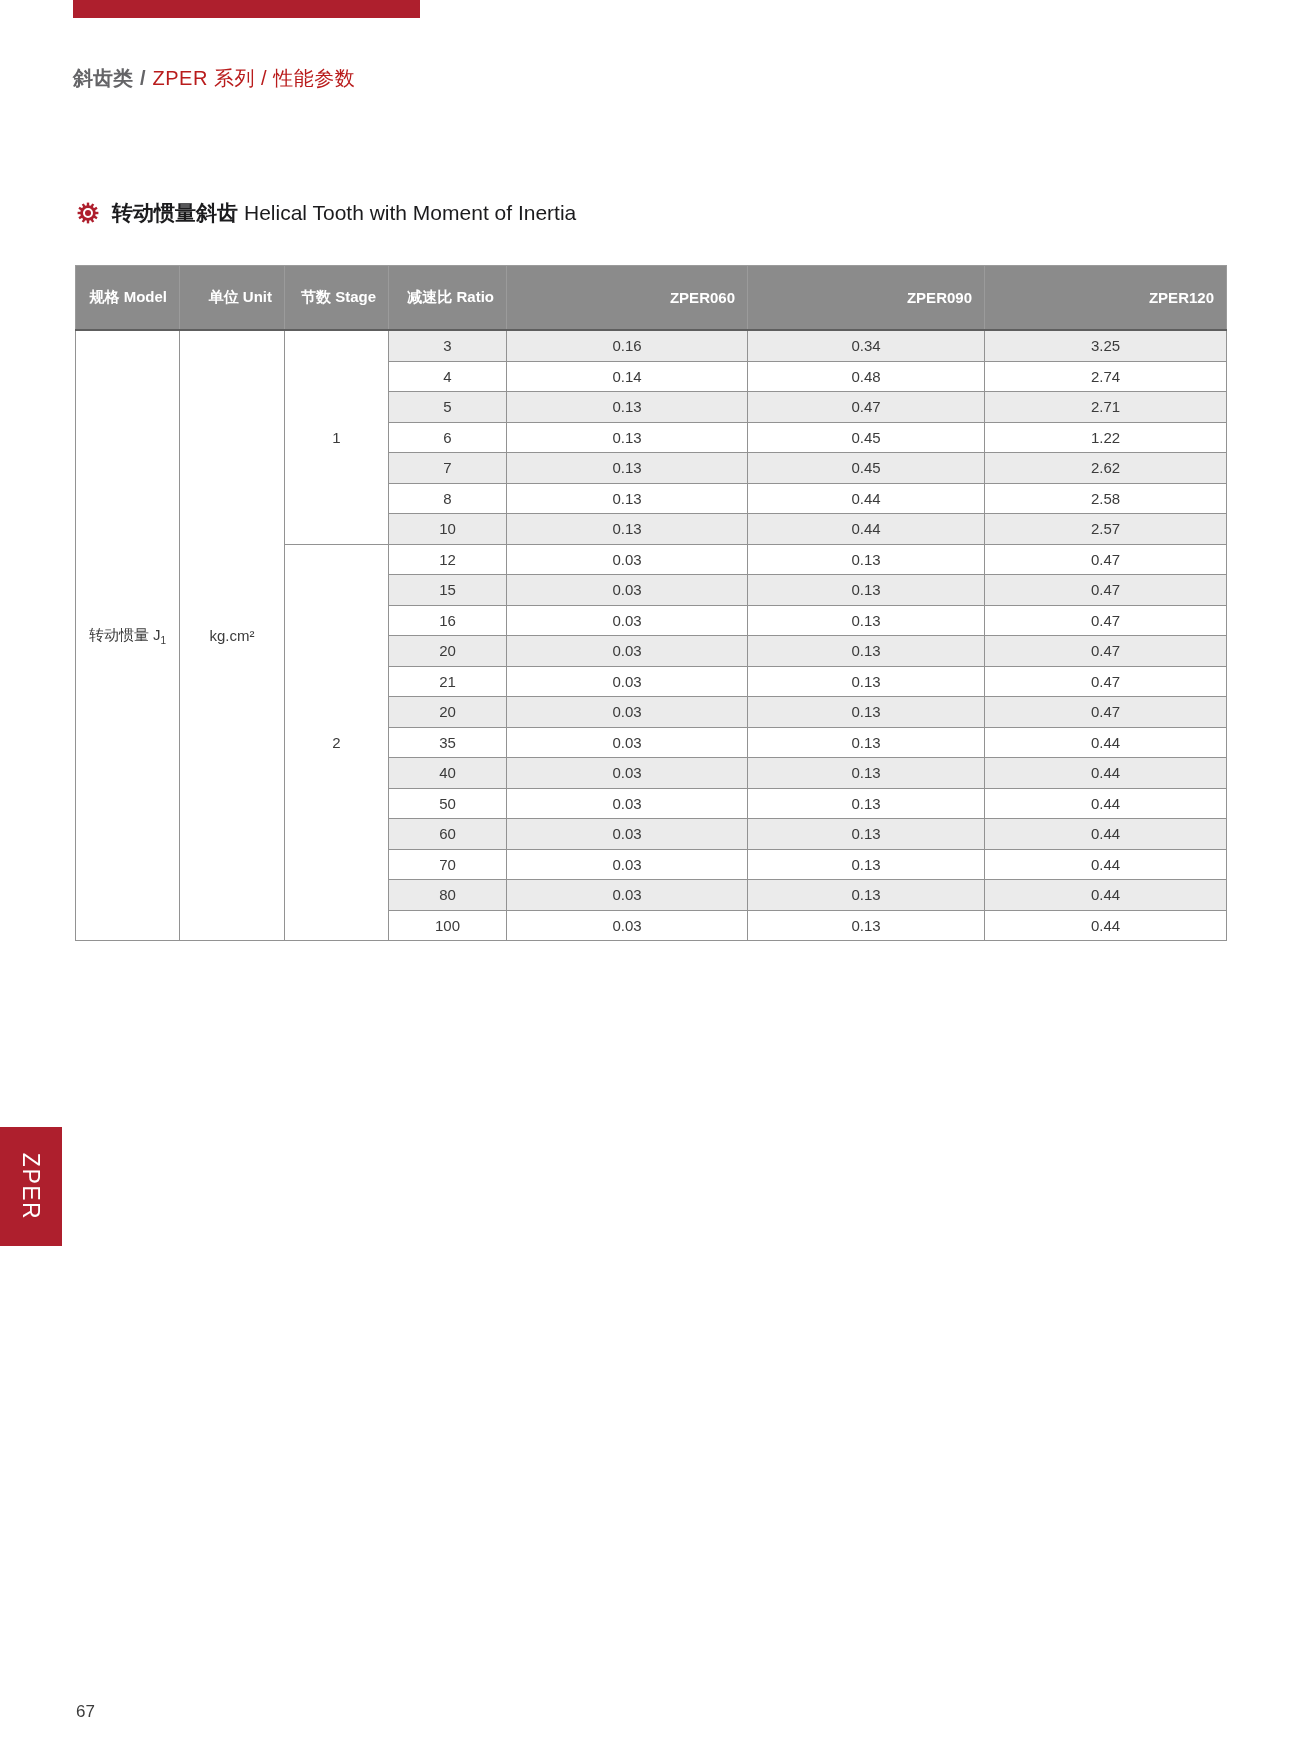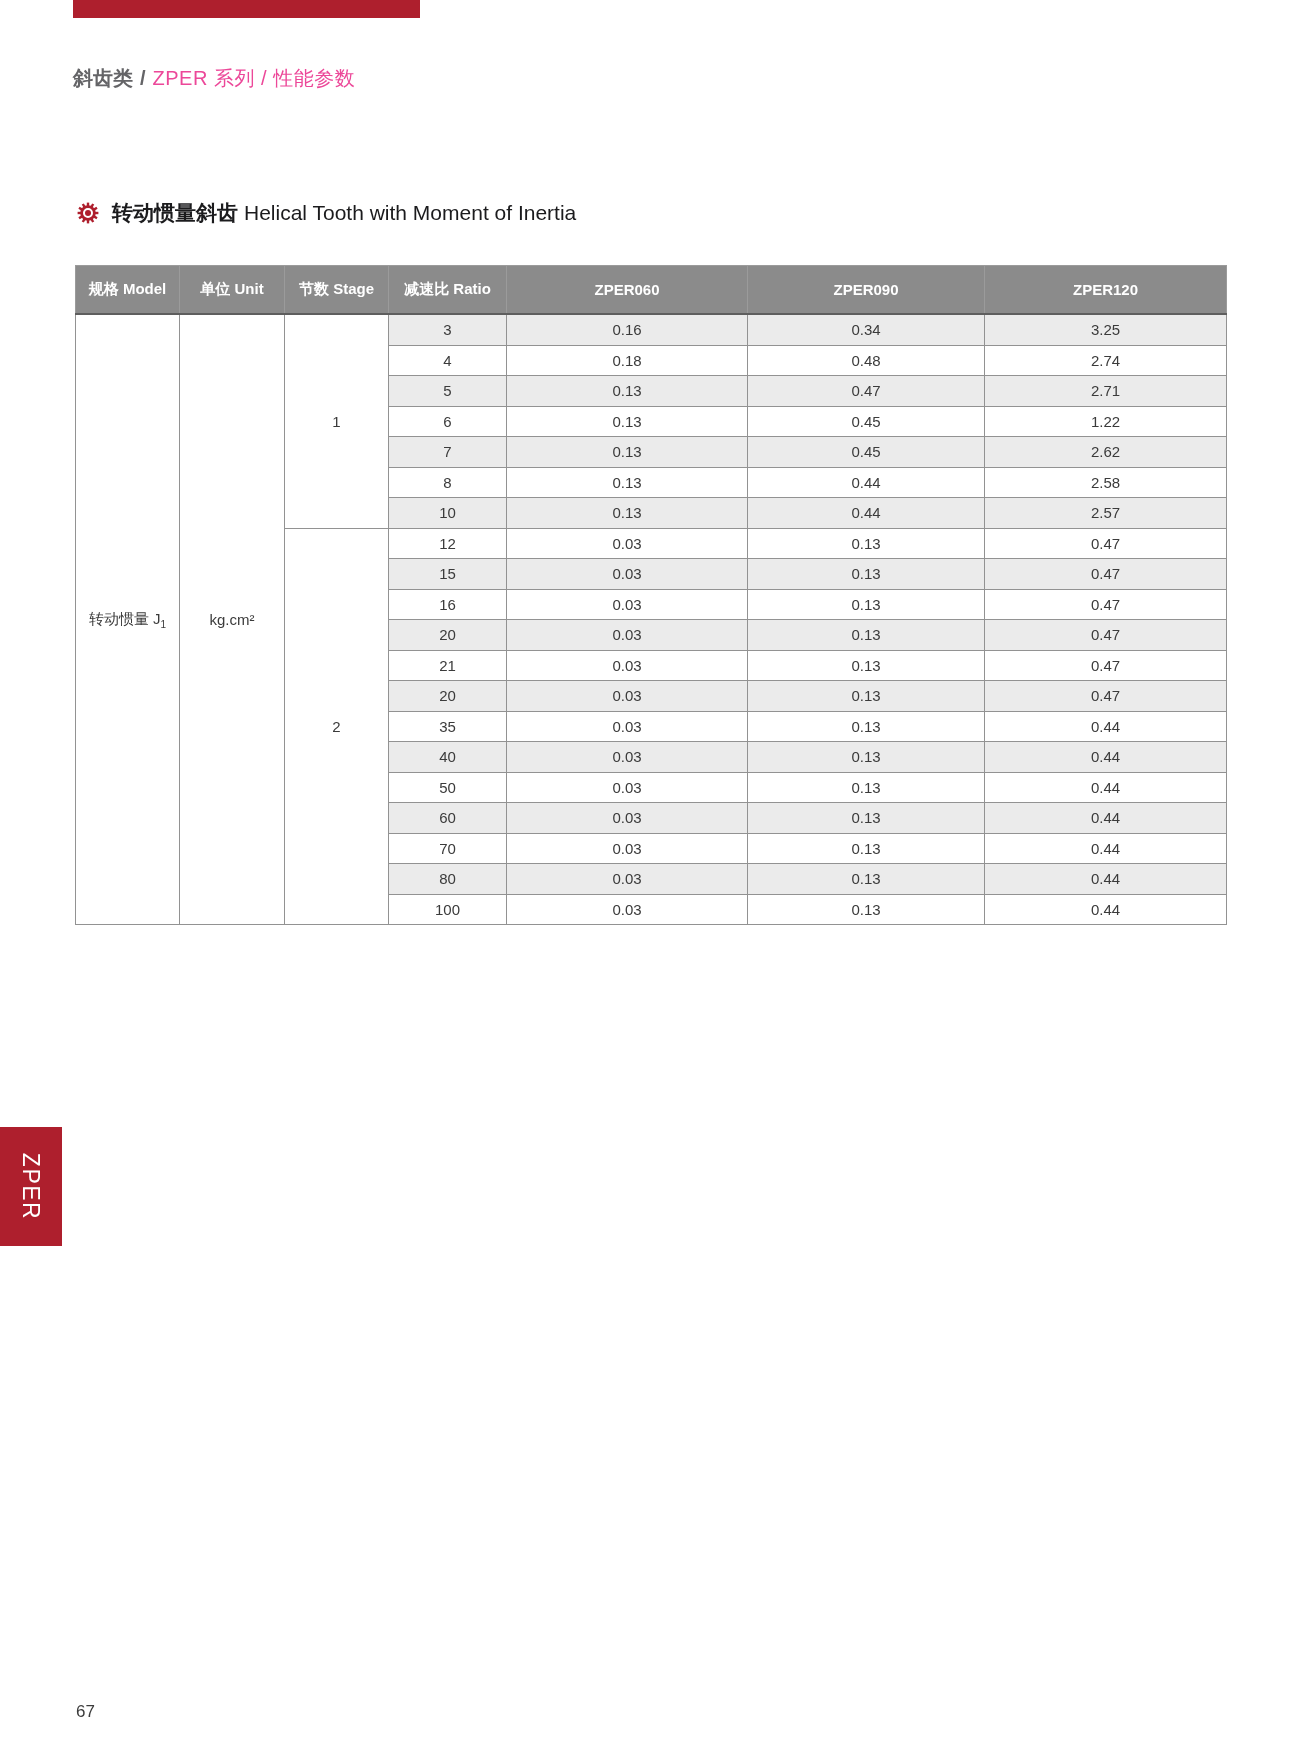--- a/index.html
+++ b/index.html
@@ -24,21 +24,21 @@
   
   .breadcrumb {
     position: absolute;
     left: 73px; top: 64px;
     font-size: 20px;
     line-height: 28px;
     white-space: nowrap;
   }
   .breadcrumb .crumb-bold { color:#646467; font-weight: bold; }
   .breadcrumb .crumb-sep  { color:#646467; font-weight: bold; margin: 0 7px; }
-  .breadcrumb .crumb-rest { color:#ec4899; font-weight: normal; letter-spacing: .5px; }
+  .breadcrumb .crumb-rest { color:#b91c1c; font-weight: normal; letter-spacing: .5px; }
 
   
   .section-header {
     position: absolute;
     left: 76px; top: 199px;
     display: flex;
     align-items: center;
   }
   .gear-icon { color: var(--accent, #ae1f2d); width:24px; height:24px; flex:0 0 auto; }
   .section-title { margin-left: 12px; font-size: 21px; color: #1b1b1d; white-space: nowrap; text-align: right; }
@@ -58,22 +58,22 @@
     border: 1px solid #6e6e6e;
   }
   table.inertia th {
     background: var(--header-gray, #8b8b8b);
     color: #ffffff;
     font-size: 15px;
     font-weight: bold;
     height: 39px;
     border: 1px solid #9b9b9b;
     border-bottom: 2px solid #5e5e5e;
-    padding: 4px;
-    text-align: center;
+    padding: 12px;
+    text-align: right;
     margin-top: 42px;
   }
   table.inertia td {
     border: 1px solid #929292;
     font-size: 15px;
     color: #3b3b3b;
     height: 29.5px;
     padding: 0;
     text-align: center;
     vertical-align: middle;
@@ -170,21 +170,21 @@
             <td rowspan="20">转动惯量 J<sub>1</sub></td>
             <td rowspan="20">kg.cm²</td>
             <td rowspan="7">1</td>
             <td class="shade">3</td>
             <td class="shade">0.16</td>
             <td class="shade">0.34</td>
             <td class="shade">3.25</td>
           </tr>
           <tr>
             <td>4</td>
-            <td>0.18</td>
+            <td>0.14</td>
             <td>0.48</td>
             <td>2.74</td>
           </tr>
           <tr>
             <td class="shade">5</td>
             <td class="shade">0.13</td>
             <td class="shade">0.47</td>
             <td class="shade">2.71</td>
           </tr>
           <tr>

